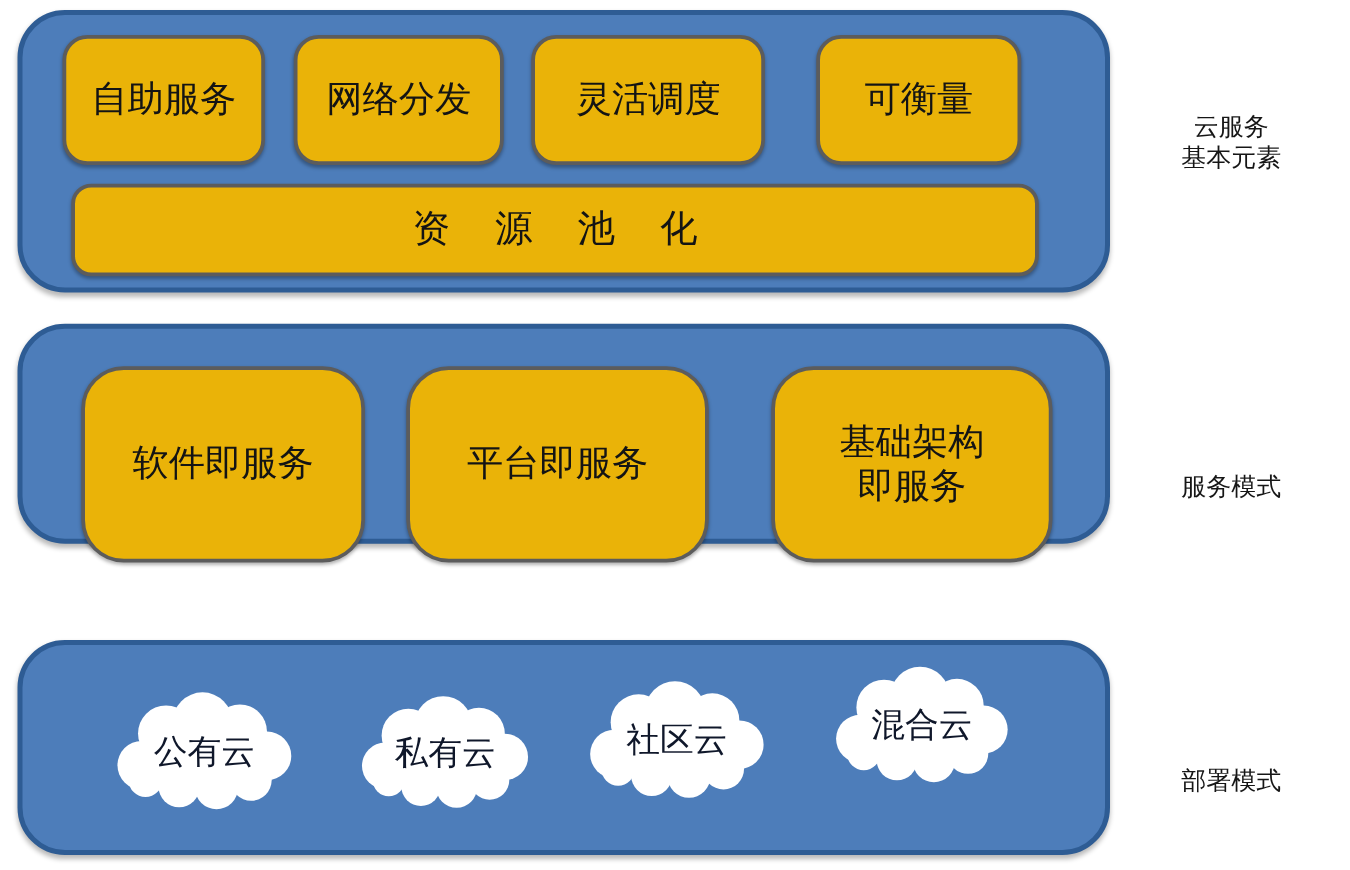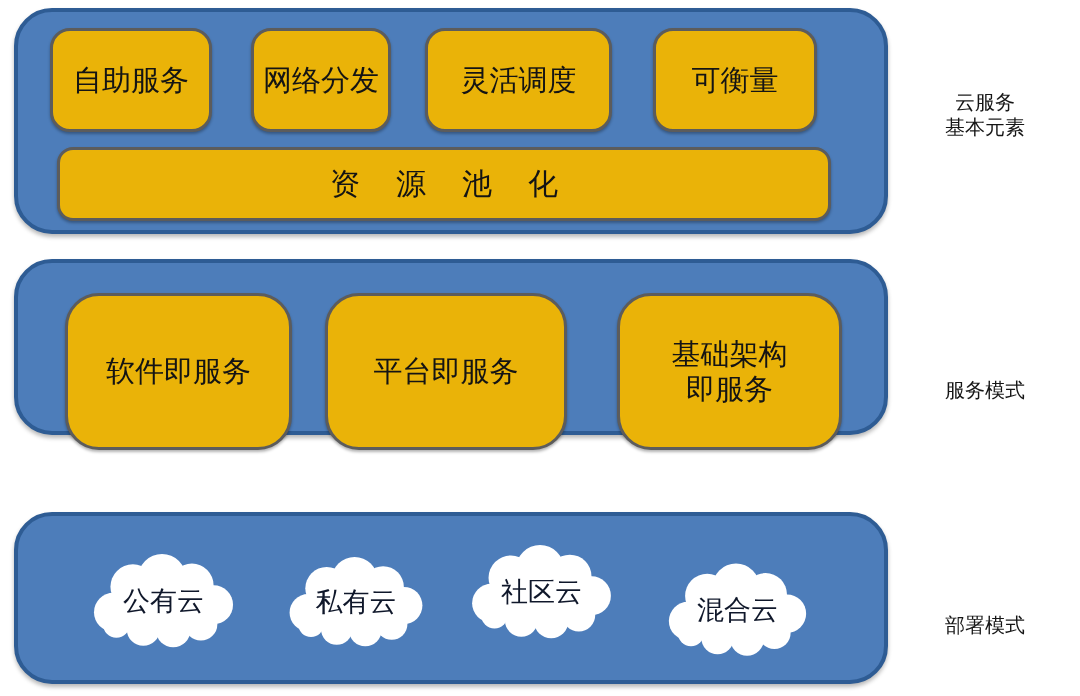--- a/index.html
+++ b/index.html
@@ -46,21 +46,21 @@
   }
   .gbox span {
     font-size: 29px;
     line-height: 1.2;
     white-space: pre-line;
     color: #141414;
   }
   
   .fb { top: 16px; height: 104px; }
   .fb1 { left: 32px;  width: 162px; }
-  .fb2 { left: 233px; width: 140px; }
+  .fb2 { left: 217px; width: 168px; }
   .fb3 { left: 407px; width: 187px; }
   .fb4 { left: 635px; width: 164px; }
   
   .pool-bar {
     left: 39px; top: 135px;
     width: 774px; height: 74px;
     border-radius: 16px;
     align-items: center;
   }
   .pool-bar span {
@@ -91,21 +91,21 @@
     display: flex;
     align-items: center;
     justify-content: center;
     font-size: 27px;
     color: #0f172a;
     padding-top: 2px;
   }
   .c1 { left: 67px;  top: 34px; width: 157px; height: 99px; }
   .c2 { left: 263px; top: 36px; width: 150px; height: 97px; }
   .c3 { left: 445px; top: 26px; width: 157px; height: 97px; }
-  .c4 { left: 642px; top: 44px; width: 155px; height: 97px; }
+  .c4 { left: 642px; top: 14px; width: 155px; height: 97px; }
 
   
   .side-label {
     position: absolute;
     left: 893px;
     width: 184px;
     text-align: center;
     font-size: 20px;
     line-height: 1.25;
     color: #161616;

